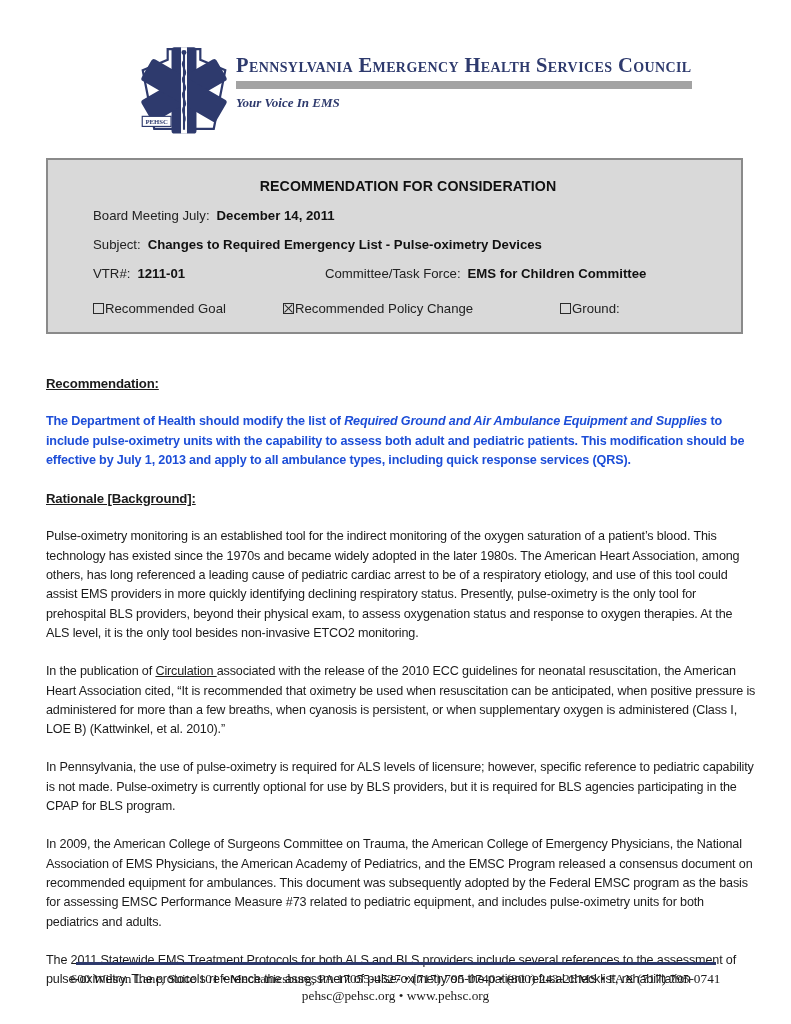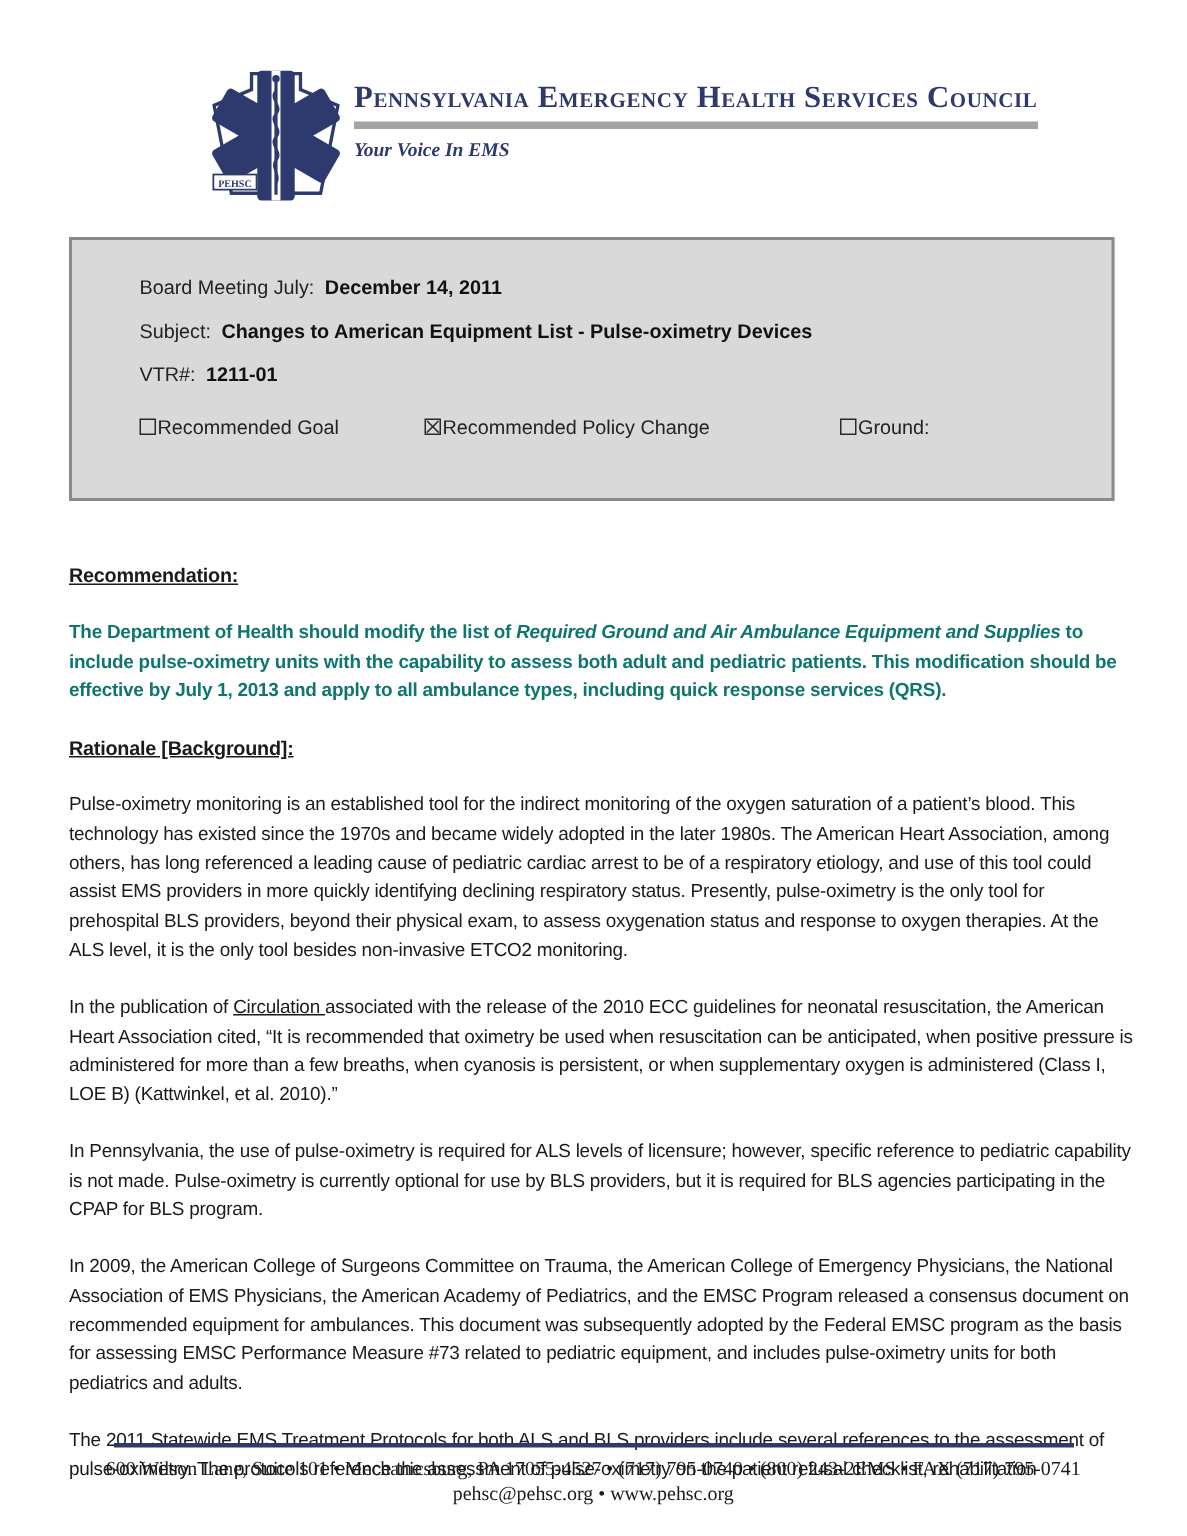--- a/index.html
+++ b/index.html
@@ -18,21 +18,21 @@
   .header-text { margin-top:14px; }
   .org-name {
     font-family:"Liberation Serif", serif;
     font-variant:small-caps;
     font-weight:700;
     font-size:20.5px;
     letter-spacing:0.4px;
     color:#2e3a6d;
     white-space:nowrap;
     padding-bottom:4px;
-    border-bottom:5px solid #a3a3a3;
+    border-bottom:8px solid #a3a3a3;
     line-height:1.1;
   }
   .tagline {
     font-family:"Liberation Serif", serif;
     font-style:italic;
     font-weight:700;
     font-size:13px;
     color:#2e3a6d;
     margin-top:6px;
   }
@@ -90,21 +90,21 @@
     line-height:19.3px;
     color:#1b1b1b;
   }
   .doc-body p { margin:0 0 0 0; }
   .sect-heading {
     font-weight:700;
     text-decoration:underline;
     font-size:13.2px;
   }
   .gap { margin-top:19px !important; }
-  .bold-para { font-weight:700; color:#0f766e; }
+  .bold-para { font-weight:700; color:#1d4ed8; }
   .bi { font-style:italic; font-weight:700; }
   .u { text-decoration:underline; }
 
   
   .footer { position:absolute; left:0; top:962px; width:791px; text-align:center; }
   .footer-rule { width:640px; height:3px; background:#2e3a6d; margin:0 auto 5px auto; }
   .footer-line {
     font-family:"Liberation Serif", serif;
     font-size:13.3px;
     line-height:17px;
@@ -129,32 +129,36 @@
     <rect x="6.5" y="79" width="30" height="10.5" fill="#ffffff" stroke="#2e3a6d" stroke-width="1.2"></rect>
     <text x="21.5" y="87.4" font-size="7" text-anchor="middle" fill="#2e3a6d" font-family="Liberation Serif, serif" font-weight="bold">PEHSC</text>
   </svg>
   <div class="header-text">
     <div class="org-name">Pennsylvania Emergency Health Services Council</div>
     <div class="tagline">Your Voice In EMS</div>
   </div>
 </div>
 
 <div class="rec-box">
+  <div class="box-title">RECOMMENDATION FOR CONSIDERATION</div>
 
   <div class="field-row">
     <span class="field-label">Board Meeting July:</span><span class="field-value">December 14, 2011</span>
   </div>
 
   <div class="field-row">
-    <span class="field-label">Subject:</span><span class="field-value">Changes to American Equipment List - Pulse-oximetry Devices</span>
+    <span class="field-label">Subject:</span><span class="field-value">Changes to Required Emergency List - Pulse-oximetry Devices</span>
   </div>
 
   <div class="field-row row-split">
     <span class="col1">
       <span class="field-label">VTR#:</span><span class="field-value">1211-01</span>
+    </span>
+    <span>
+      <span class="field-label">Committee/Task Force:</span><span class="field-value">EMS for Children Committee</span>
     </span>
   </div>
 
   <div class="cb-row">
     <span class="cb-item w1">
       <span class="cb"></span>
       <span class="cb-label">Recommended Goal</span>
     </span>
     <span class="cb-item w2">
       <span class="cb checked"></span>

